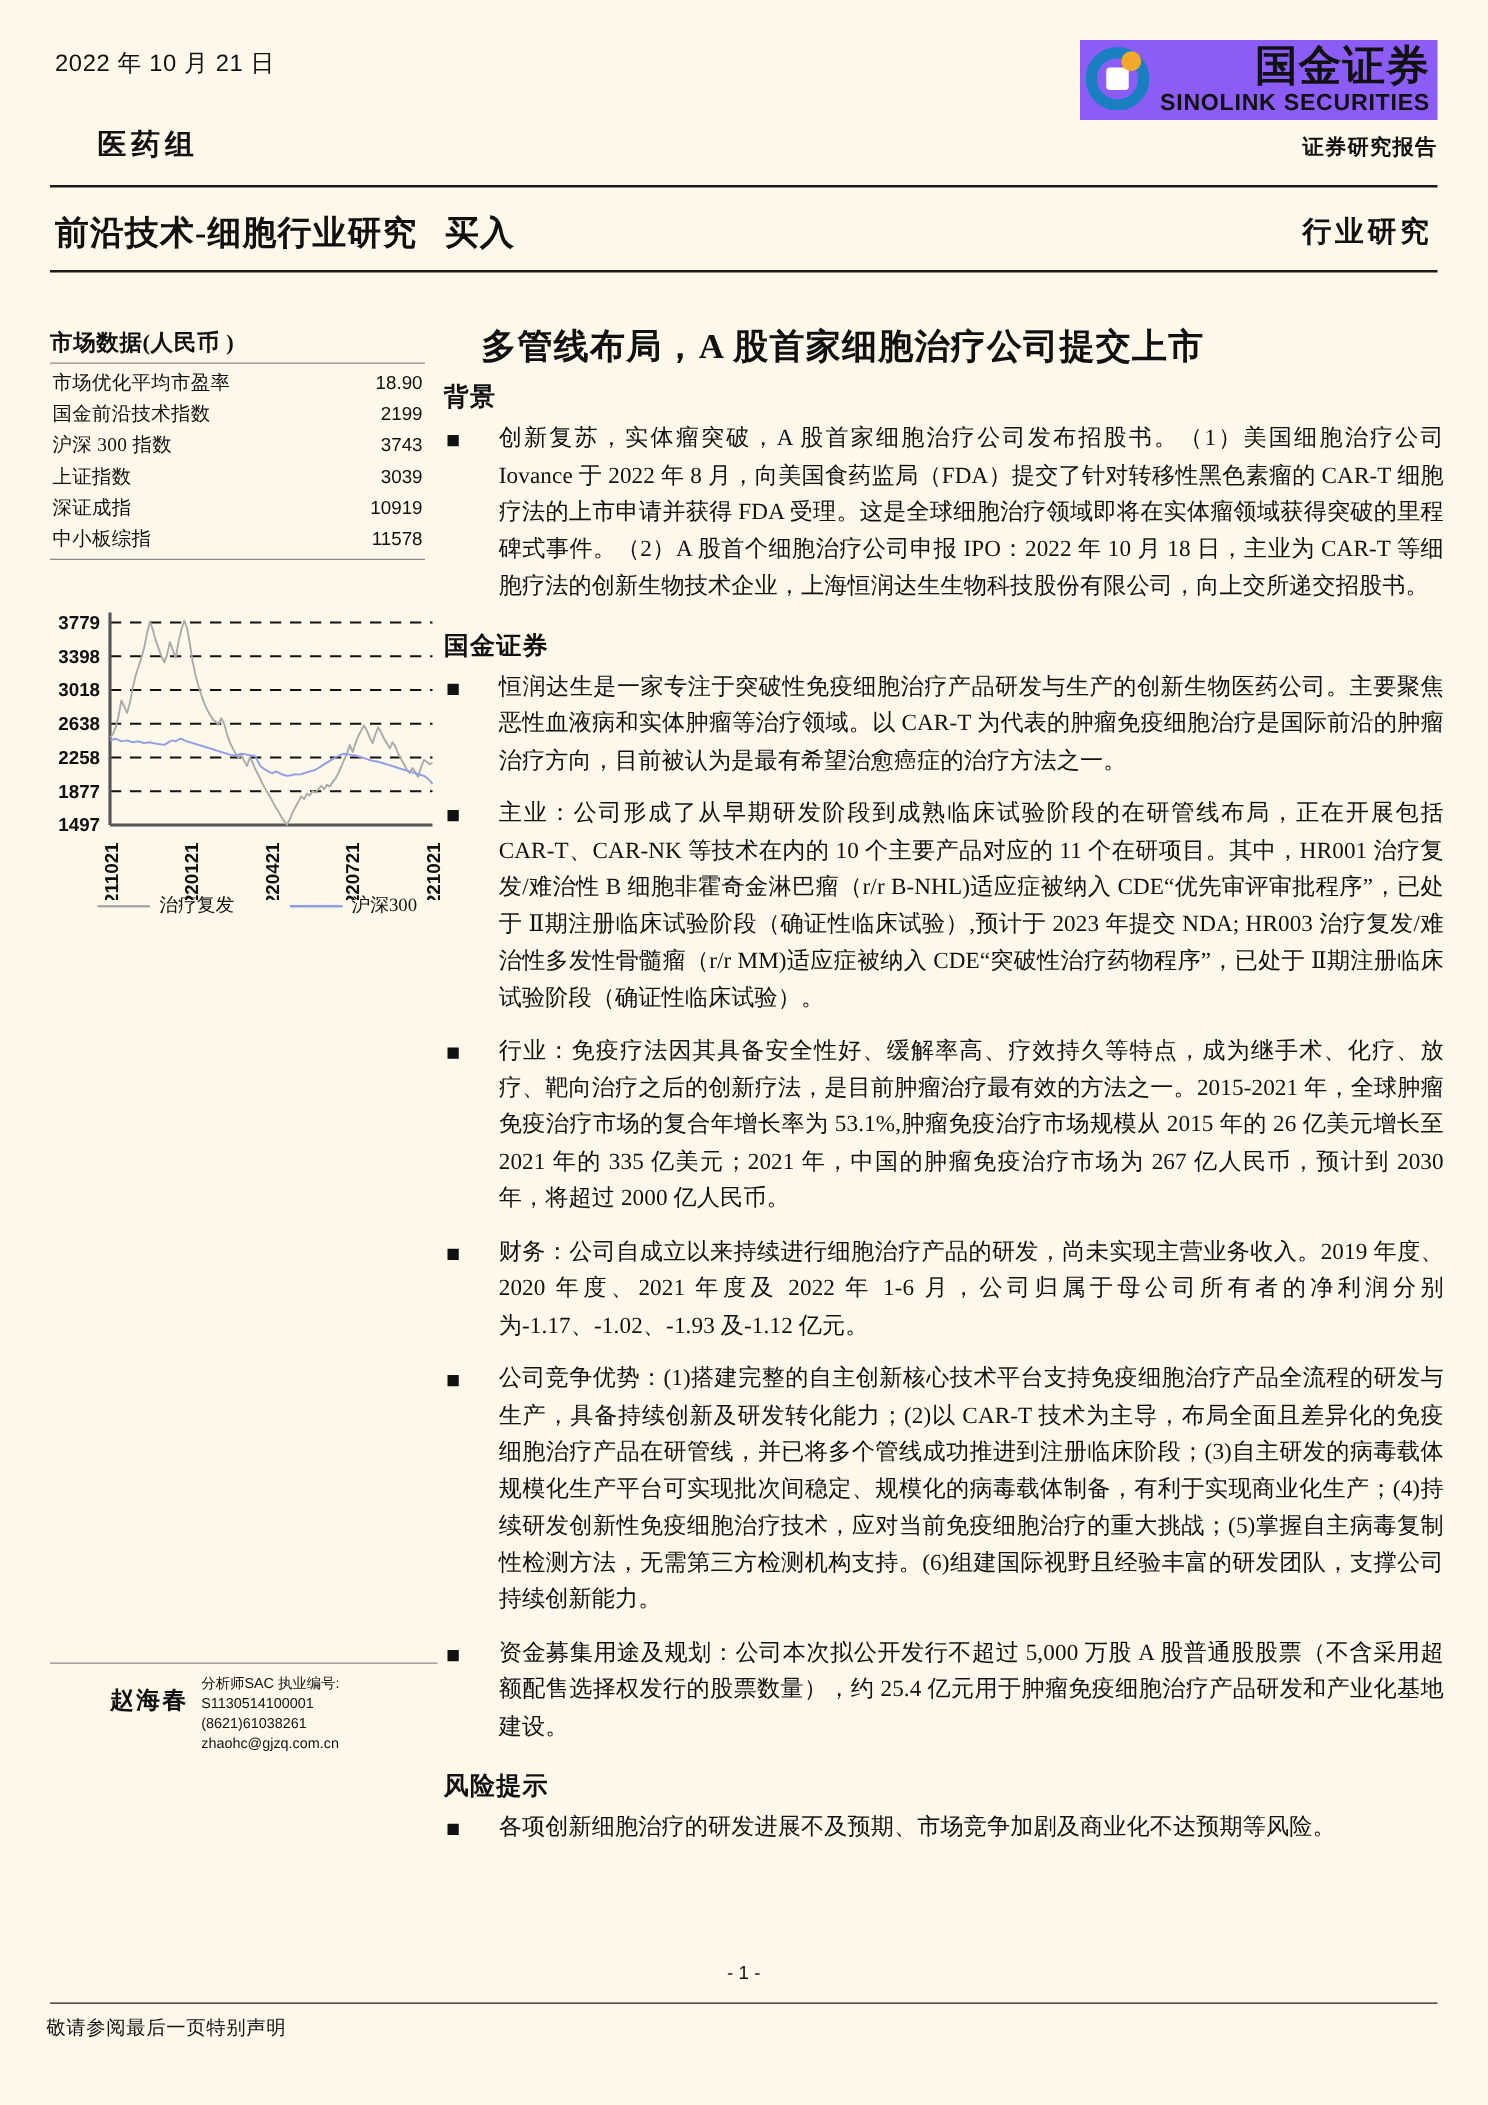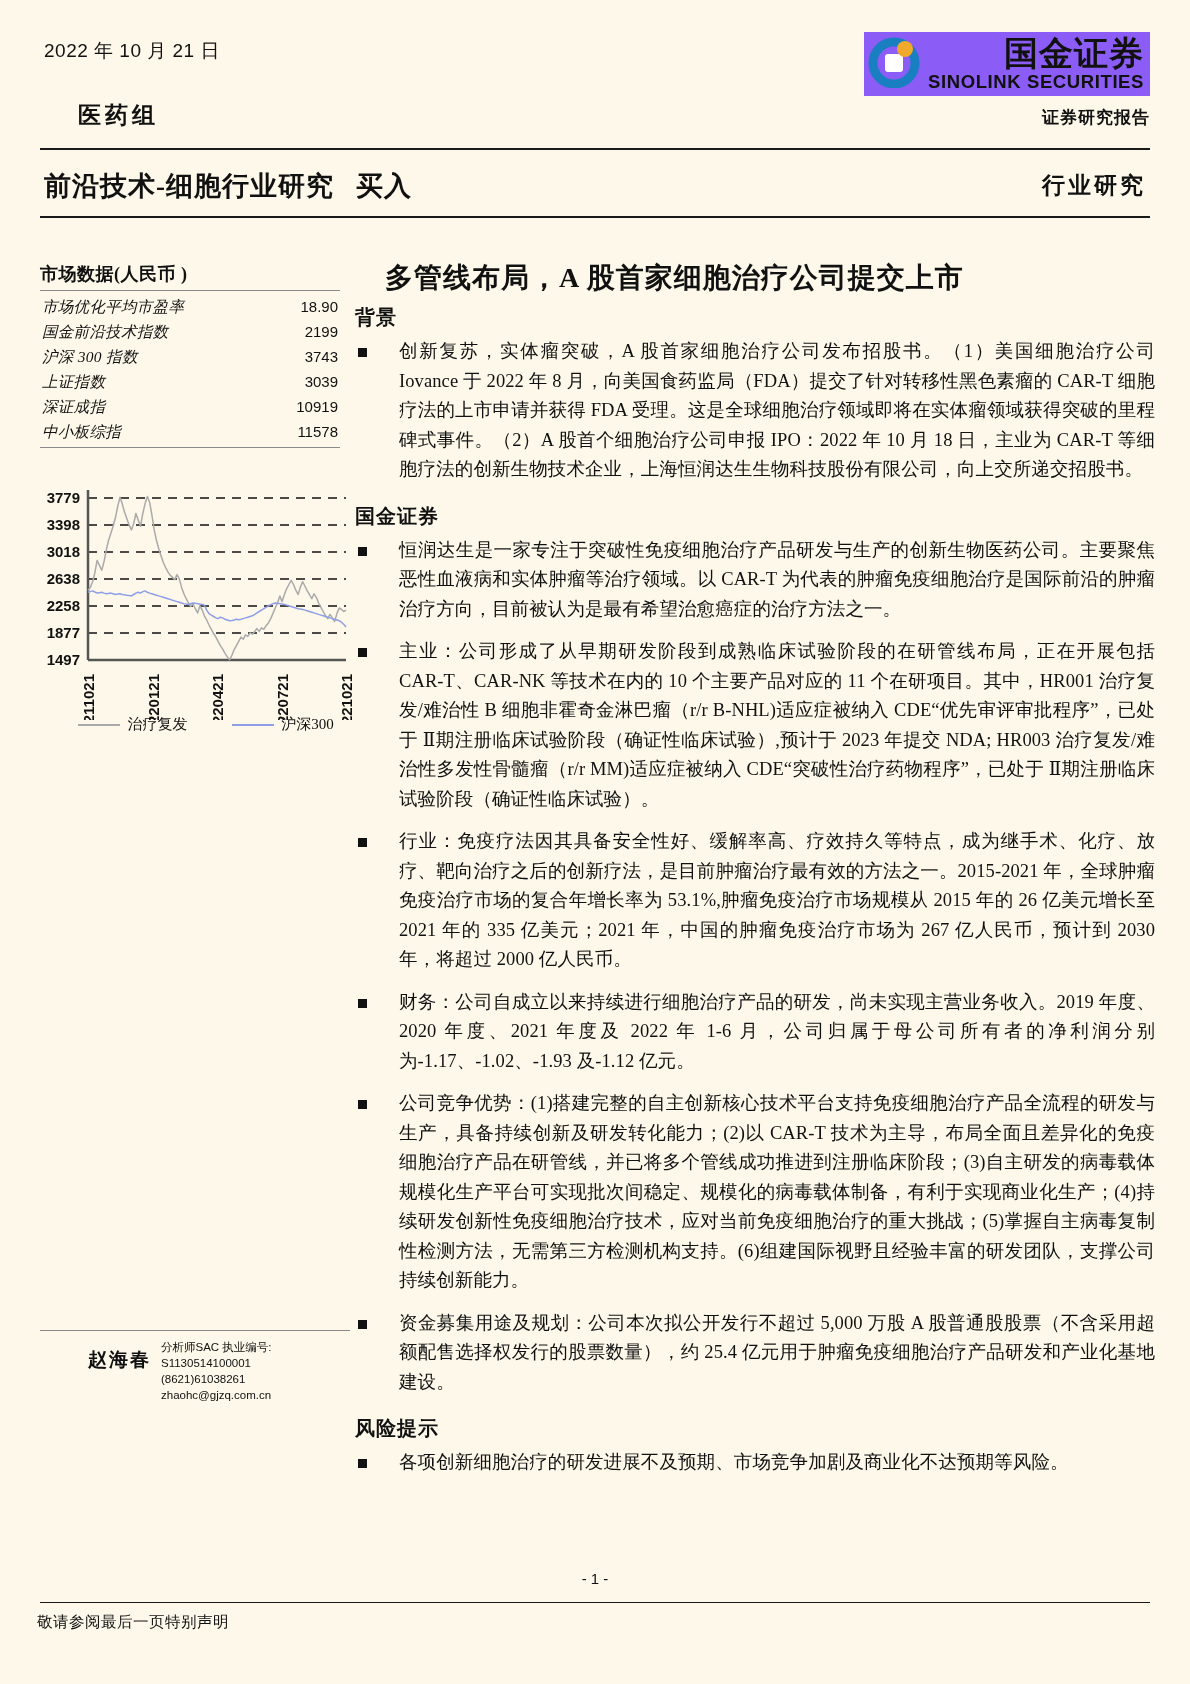--- a/index.html
+++ b/index.html
@@ -132,21 +132,21 @@
     margin: 3px 0 3px 0;
   }
   .mk-row {
     display: flex;
     justify-content: space-between;
     align-items: baseline;
     font-size: 15.5px;
     line-height: 25px;
     padding: 0 2px;
   }
-  .mk-label { letter-spacing: 0.3px; font-style: italic; }
+  .mk-label { letter-spacing: 0.3px; }
   .mk-value {
     font-family: "Liberation Sans", sans-serif;
     font-size: 15px;
   }
 
   
   .chart-wrap {
     position: absolute;
     left: 26px; top: 470px;
     width: 330px;

